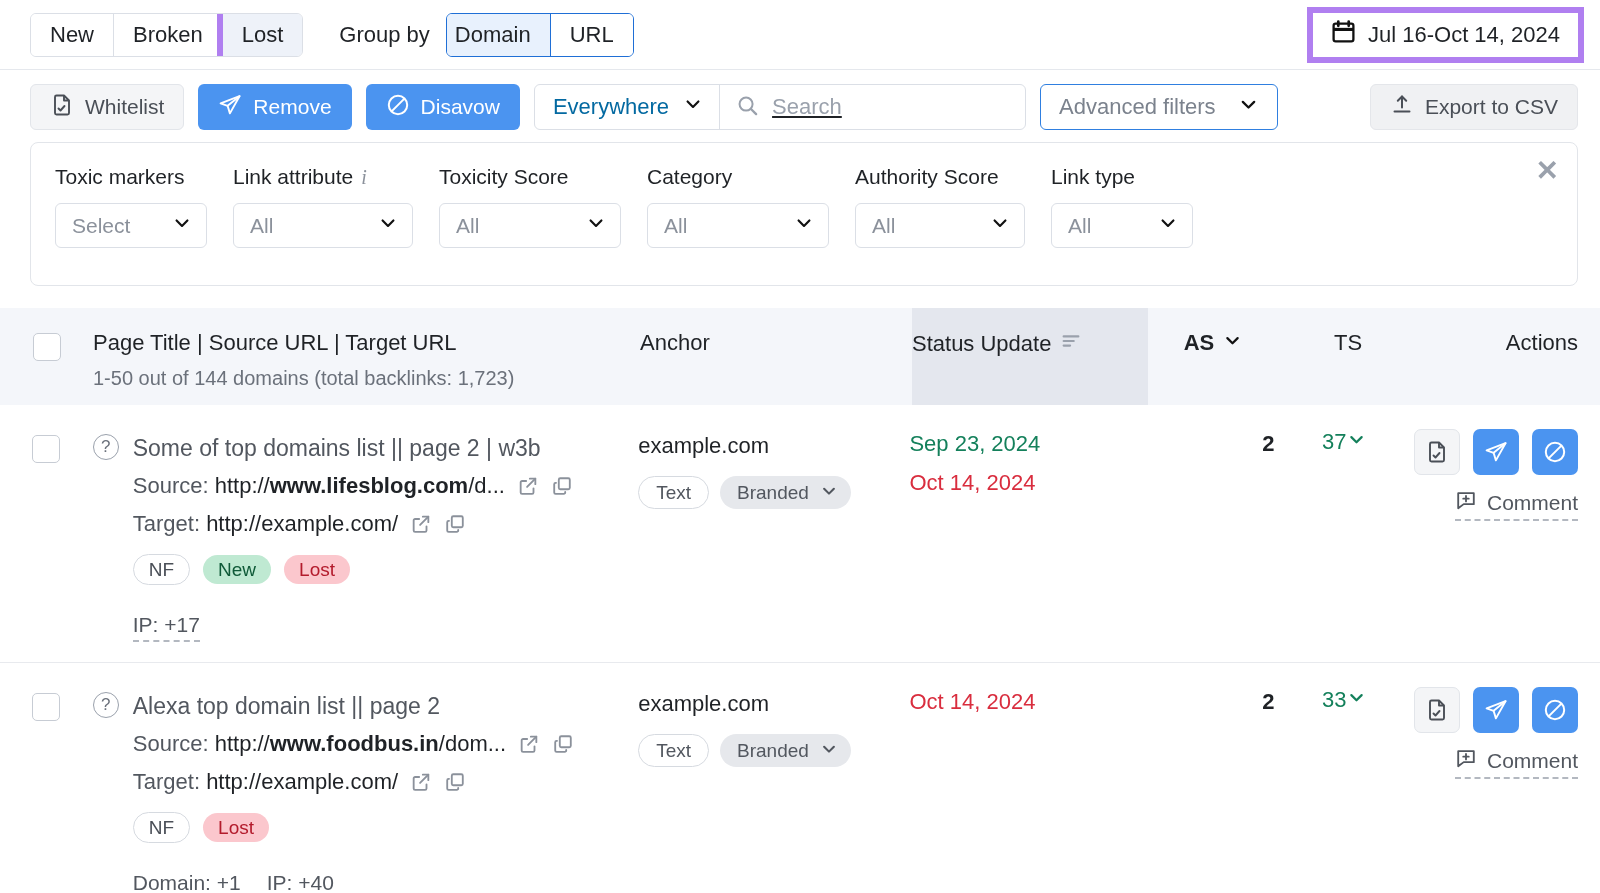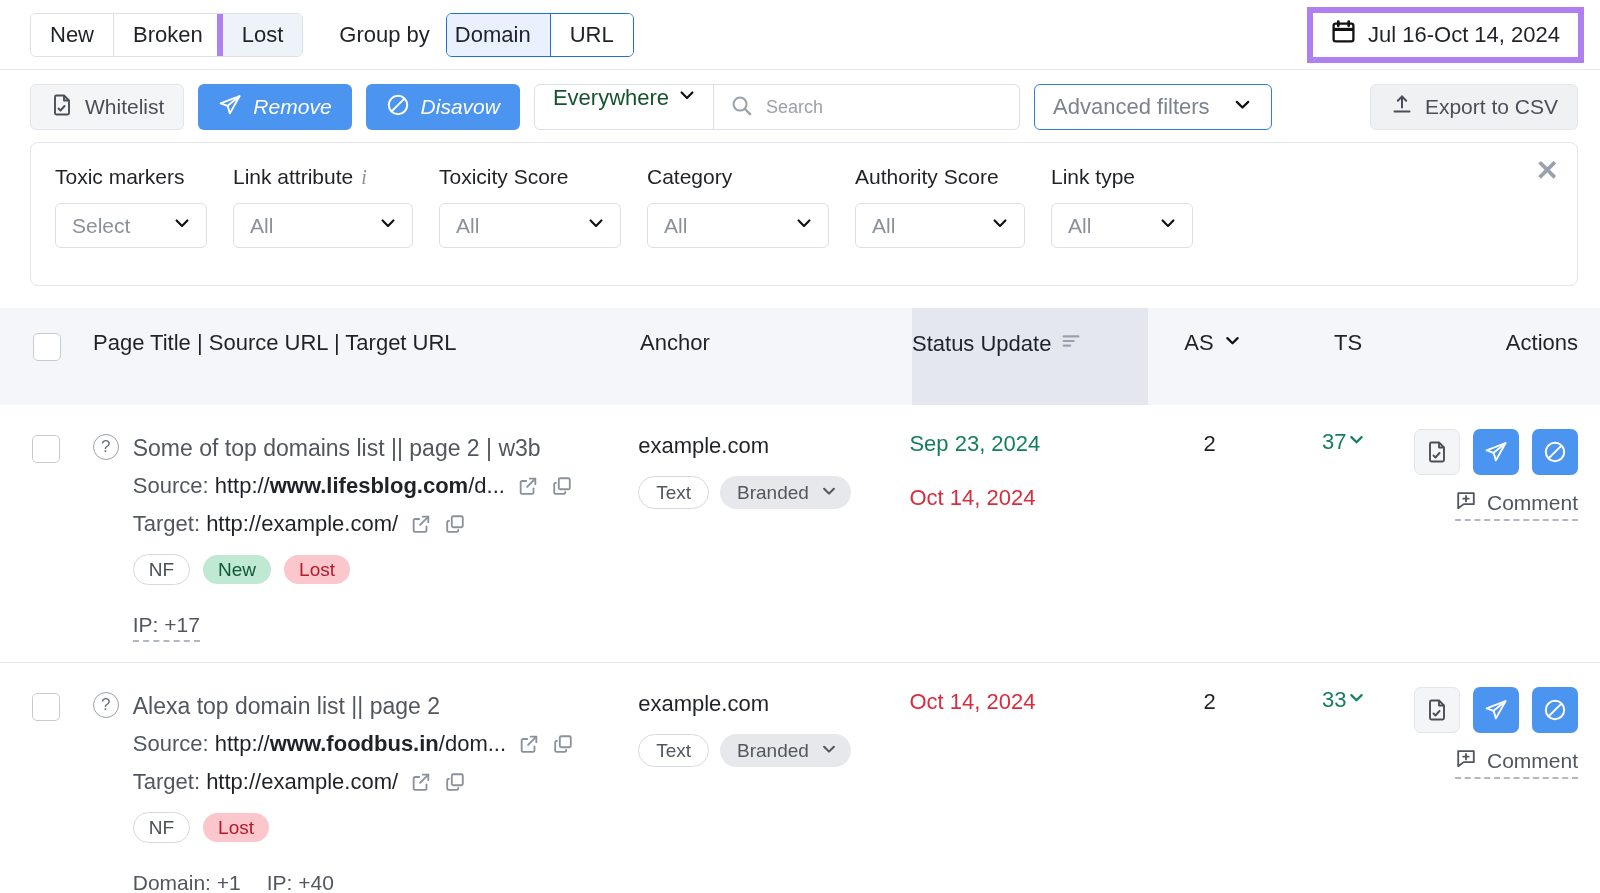--- a/index.html
+++ b/index.html
@@ -82,55 +82,56 @@
     display: inline-flex; align-items: center; gap: 11px;
     height: 46px;
     padding: 0 19px;
     border-radius: 6px;
     font-size: 21px;
     cursor: pointer;
     white-space: nowrap;
     border: 1px solid transparent;
   }
   .btn-light { background: #f4f5f7; color: #4a4f57; border-color: #e2e5ea; }
-  .btn-blue { background: #4b94f0; color: #fff; font-style: italic; }
+  .btn-blue { background: #4b94f0; color: #fff; }
   .btn-export { background: #f0f1f3; color: #4a4f57; border-color: #e4e6ea; }
 
   .select-search {
     display: flex; align-items: center;
     height: 46px;
     border: 1px solid #dbdfe6;
     border-radius: 6px;
     background: #fff;
     overflow: hidden;
   }
   .scope-select {
-    display: flex; gap: 8px;
+    display: flex; align-items: center; gap: 14px;
     padding: 0 16px 0 18px;
     height: 100%;
     font-size: 22px;
-    color: #14532d;
+    color: #0369a1;
     border-right: 1px solid #dbdfe6;
     cursor: pointer;
     white-space: nowrap;
   }
   .search-area {
     display: flex; align-items: center; gap: 13px;
     padding: 0 16px;
     width: 305px;
     height: 100%;
     cursor: text;
   }
   .search-area input {
     border: none; outline: none;
-    font-size: 18px;
+    font-size: 22px;
     font-family: "Liberation Sans", sans-serif;
     color: #1f2226;
     background: transparent;
     width: 100%;
+    text-decoration: underline;
   }
   .search-area input::placeholder { color: #9aa1ac; }
 
   .advfilters {
     display: inline-flex; align-items: center; gap: 22px;
     height: 46px;
     padding: 0 18px;
     border: 1px solid #2f7fe0;
     border-radius: 6px;
     font-size: 22px;
@@ -199,21 +200,21 @@
     display: flex;
     align-items: flex-start;
     padding-top: 22px;
     height: 97px;
     position: relative;
   }
   .col-check { width: 93px; display: flex; justify-content: center; padding-top: 3px; }
   .col-main  { width: 547px; }
   .col-anchor{ width: 272px; }
   .col-status{ width: 236px; }
-  .col-as    { width: 130px; text-align: center; }
+  .col-as    { width: 130px; text-align: right; font-weight: bold; }
   .col-ts    { width: 140px; text-align: center; }
   .col-actions{ flex: 1; text-align: right; padding-right: 22px; }
 
   .thead .col-status {
     background: #e4e7ee;
     align-self: stretch;
     padding-top: 22px;
     margin-top: -22px;
     height: 97px;
   }
@@ -299,21 +300,21 @@
 
   .anchor-txt { font-size: 22px; color: #1f2226; line-height: 34px; white-space: nowrap; }
   .anchor-tags { display: flex; gap: 11px; margin-top: 13px; }
   .tag-text { border: 1px solid #d6dae0; color: #52575f; background: #fff; font-size: 19px; padding: 6px 17px; border-radius: 20px; line-height: 1; }
   .tag-branded {
     background: #e6e8ec; color: #52575f; font-size: 19px;
     padding: 6px 13px 6px 17px; border-radius: 20px; line-height: 1;
     display: inline-flex; align-items: center; gap: 11px; cursor: pointer;
   }
 
-  .status-dates { display: flex; flex-direction: column; gap: 24px; }
+  .status-dates { display: flex; flex-direction: column; gap: 9px; }
   .date-green { color: #14805b; font-size: 22px; line-height: 30px; white-space: nowrap; }
   .date-red { color: #d92d3e; font-size: 22px; line-height: 30px; white-space: nowrap; }
 
   .as-val { font-size: 22px; color: #1f2226; line-height: 30px; }
   .ts-val {
     font-size: 22px; color: #14805b;
     display: inline-flex; align-items: center; gap: 1px;
     justify-content: space-between; cursor: pointer;
   }
 
@@ -532,20 +533,21 @@
 </div>
 
 <div class="table">
 
   <div class="thead">
     <div class="col-check">
       <div class="checkbox"></div>
     </div>
     <div class="col-main">
       <div class="th-title">Page Title | Source URL | Target URL</div>
+      <div class="th-sub">1-50 out of 144 domains (total backlinks: 1,723)</div>
     </div>
     <div class="col-anchor">
       <div class="th-title">Anchor</div>
     </div>
     <div class="col-status">
       <div class="th-title th-flex">
         <span>Status Update</span>
         <span>
           <svg width="22" height="22" viewBox="0 0 24 24" fill="none">
             <path d="M4 7h16M4 12h11M4 17h7" stroke="#9aa1ac" stroke-width="2.4" stroke-linecap="round"></path>

